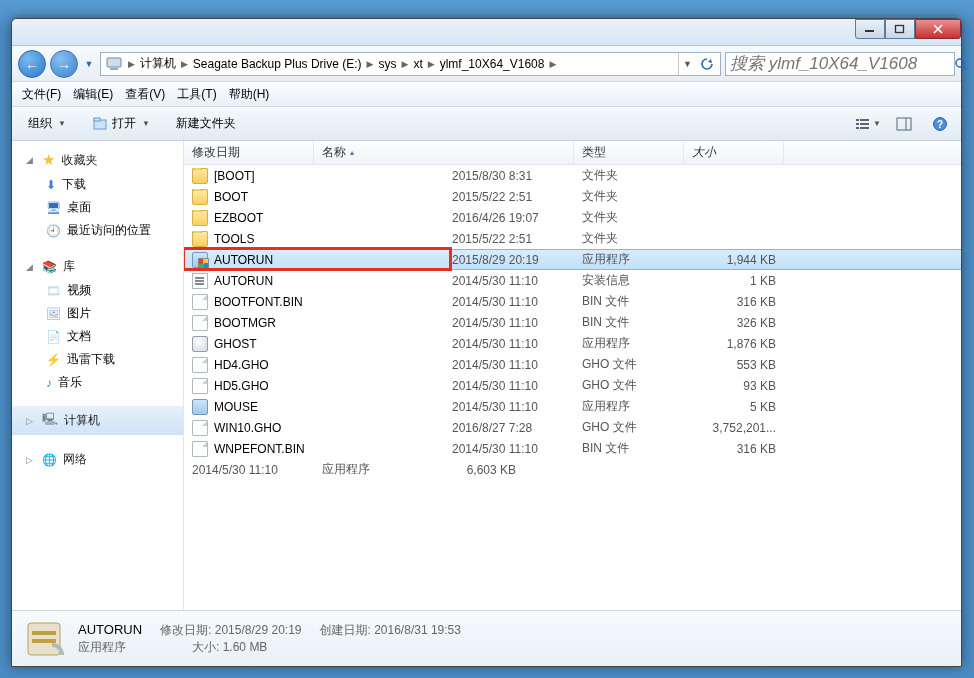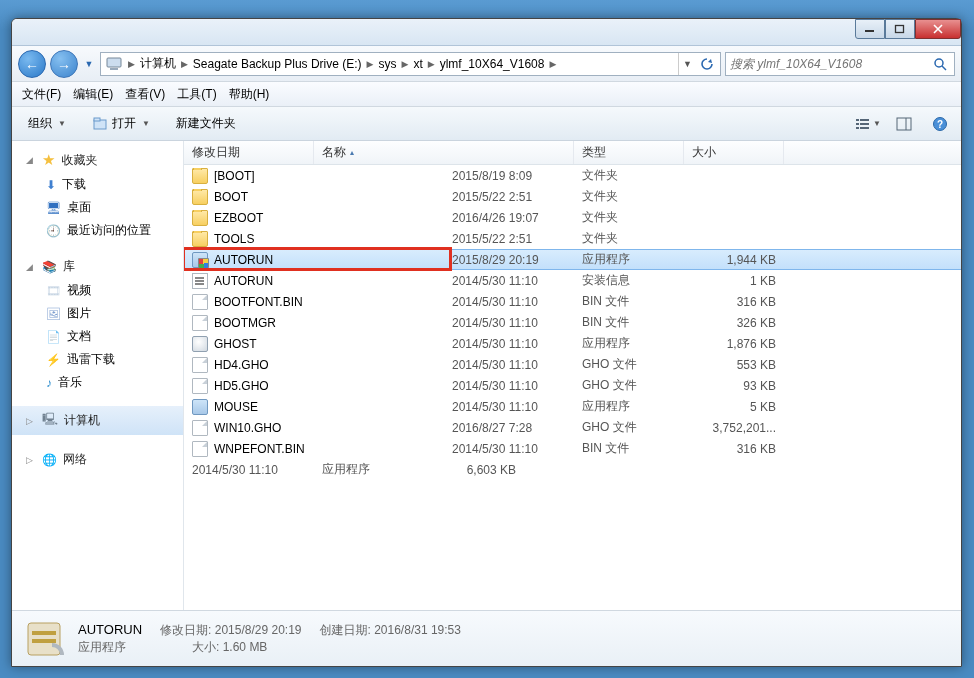--- a/index.html
+++ b/index.html
@@ -26,21 +26,21 @@
 .nav-arrow { width: 28px; height: 28px; border-radius: 50%; background: radial-gradient(circle at 35% 30%, #7abaf0, #2a78c8); border:1px solid #2a68b0; display:flex; align-items:center; justify-content:center; color:#fff; font-size:14px; }
 .nav-arrow.fwd { opacity:0.9; }
 .nav-dd { width:14px; height:22px; display:flex; align-items:center; justify-content:center; color:#2a68b0; font-size:9px; }
 .breadcrumb { flex:1; height:24px; background:#fff; border:1px solid #a0b0c0; display:flex; align-items:center; padding:0 2px; font-size:12px; overflow:hidden; }
 .bc-icon { width:18px; height:18px; margin:0 2px; }
 .crumb { padding:0 2px; white-space:nowrap; }
 .crumb-sep { color:#666; padding:0 3px; font-size:9px; }
 .addr-dd { width:18px; height:22px; border-left:1px solid #ccc; display:flex; align-items:center; justify-content:center; color:#555; font-size:9px; }
 .addr-refresh { width:22px; height:22px; display:flex; align-items:center; justify-content:center; color:#2a68b0; }
 .searchbox { width:230px; height:24px; background:#fff; border:1px solid #a0b0c0; display:flex; align-items:center; padding:0 4px; }
-.searchbox input { flex:1; border:0; outline:0; font-size:12px; color:#3b82f6; font-style:italic; }
+.searchbox input { flex:1; border:0; outline:0; font-size:17px; color:#3b82f6; font-style:italic; }
 .search-icon-btn { width:20px; color:#2a68b0; display:flex; align-items:center; justify-content:center; }
 
 
 .menubar { height:22px; background: linear-gradient(#fafcff,#eaf0f7); border-bottom:1px solid #d0d8e0; display:flex; align-items:center; padding:12px 4px; font-size:12px; }
 .menu-item { padding:2px 6px; }
 
 
 .toolbar { height:34px; background: linear-gradient(#f5f9fc,#e2ebf3); border-bottom:1px solid #cad4de; display:flex; align-items:center; padding:0 8px; font-size:12px; gap:10px; }
 .tl-btn { display:flex; align-items:center; gap:4px; padding:3px 8px; }
 .tl-dd-caret { font-size:8px; color:#555; margin-left:2px; }
@@ -55,21 +55,21 @@
 .tree-hdr .caret { width:10px; color:#888; font-size:9px; }
 .tree-node { display:flex; align-items:center; gap:6px; padding:3px 6px 3px 34px; }
 
 
 .filepane { flex:1; display:flex; flex-direction:column; }
 .columns { height:24px; background: linear-gradient(#fdfeff,#f0f4f8); border-bottom:1px solid #dde4ea; display:flex; align-items:center; font-size:12px; color:#333; }
 .col { padding:0 8px; border-right:1px solid #e5e9ef; height:100%; display:flex; align-items:center; gap:4px; }
 .col.name { width:260px; }
 .col.date { width:130px; }
 .col.type { width:110px; }
-.col.size { width:100px; justify-content:flex-start; }
+.col.size { width:100px; justify-content:flex-start;font-style:italic; }
 .sort-caret { font-size:8px; color:#4a7ab0; }
 
 .rows { flex:1; overflow:auto; font-size:12px; position:relative; }
 .row { height:21px; display:flex; align-items:center; }
 .row.selected { background: linear-gradient(#d8ecfd,#c3e0fb); border:1px solid #7fb6ec; border-left:0; border-right:0; }
 .row .cell { padding:0 8px; white-space:nowrap; overflow:hidden; text-overflow:ellipsis; }
 .row .cell.name { width:260px; display:flex; align-items:center; gap:6px; }
 .row .cell.date { width:130px; color:#555; }
 .row .cell.type { width:110px; color:#555; }
 .row .cell.size { width:100px; text-align:right; color:#555; }
@@ -307,21 +307,21 @@
         <div class="col type">类型</div>
         <div class="col size">大小</div>
       </div>
       <div class="rows" id="rows">
         <div class="red-box"></div>
       <div class="row">
             <div class="cell name">
               <span class="ico folder"></span>
               <span>[BOOT]</span>
             </div>
-            <div class="cell date">2015/8/19 8:09</div>
+            <div class="cell date">2015/8/30 8:31</div>
             <div class="cell type">文件夹</div>
             <div class="cell size"></div>
           </div>
           <div class="row">
             <div class="cell name">
               <span class="ico folder"></span>
               <span>BOOT</span>
             </div>
             <div class="cell date">2015/5/22 2:51</div>
             <div class="cell type">文件夹</div>

